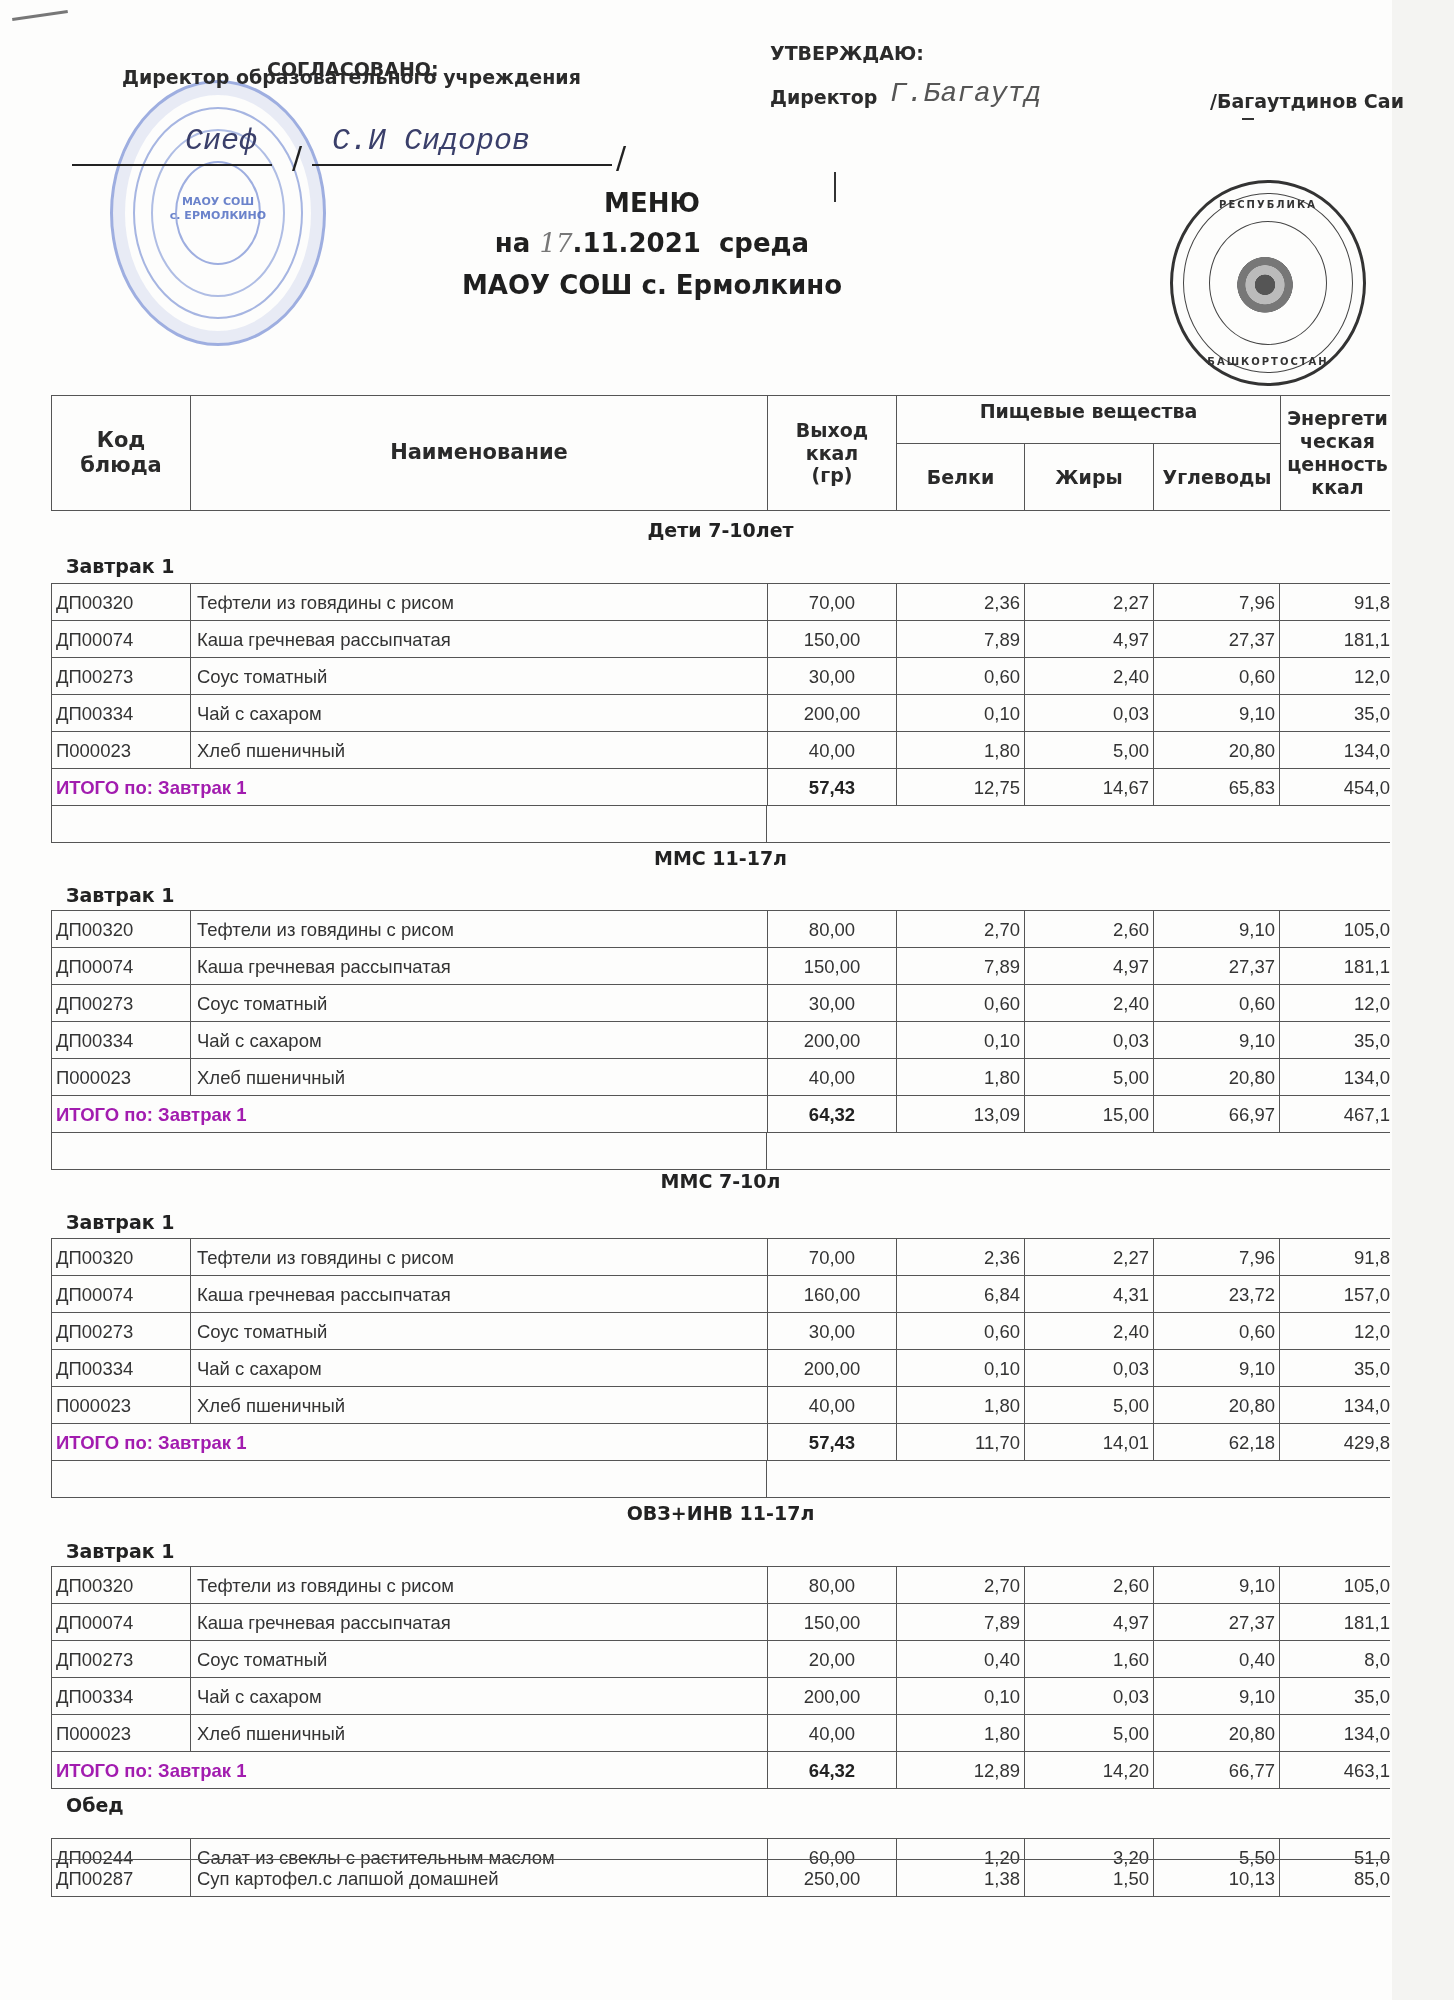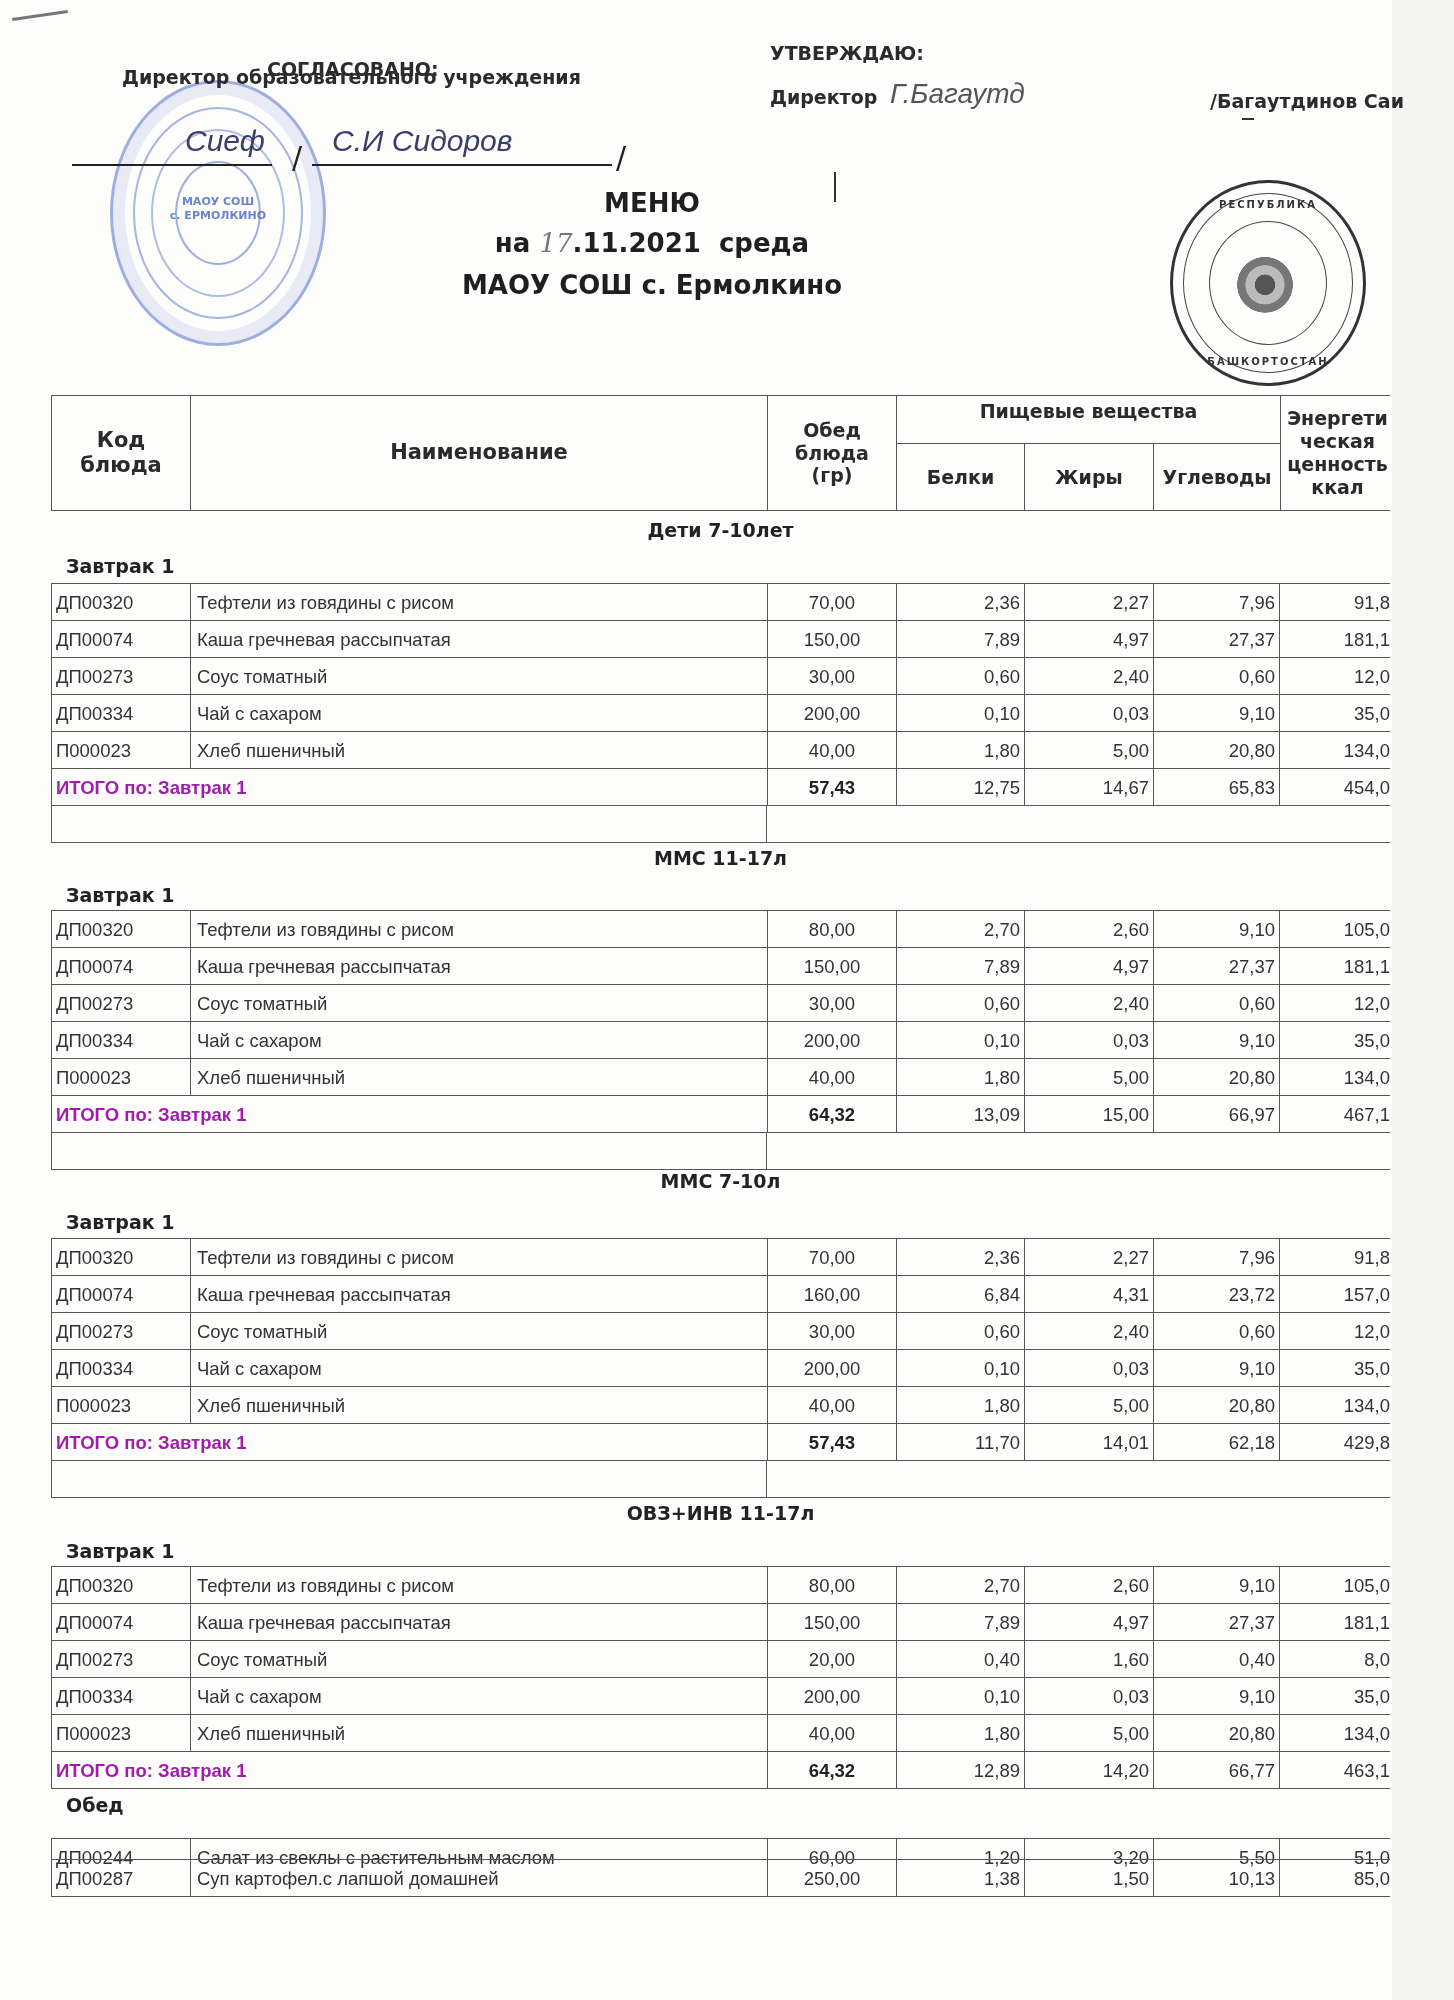--- a/index.html
+++ b/index.html
@@ -4,21 +4,21 @@
 <style>
   html, body { margin:0; padding:0; }
   body { width:1454px; height:2000px; background:#f4f4f2; position:relative; overflow:hidden;
          font-family:"DejaVu Sans", sans-serif; color:#2a2a2a; }
   .page { position:absolute; left:0; top:0; width:1392px; height:2000px; background:#fdfdfc; }
   .abs { position:absolute; white-space:nowrap; }
   .hdr-txt { font-size:19px; font-weight:bold; color:#2b2b2b; }
   .title { font-size:26px; font-weight:bold; text-align:center; color:#1f1f1f; }
   .sig-line { position:absolute; height:0; border-top:2px solid #222; }
   .slash { font-size:30px; color:#222; }
-  .handwriting { font-family:Liberation Sans, sans-serif; font-style:italic; color:#3a3f6a; font-size:30px; }
+  .handwriting { font-family:Liberation Mono, monospace; font-style:italic; color:#3a3f6a; font-size:30px; }
 
   
   .tbl { position:absolute; left:51px; width:1339px; }
   .row { position:absolute; left:0; width:1339px; height:37px; border-top:1.5px solid #555; box-sizing:border-box; }
   .cell { position:absolute; top:0; height:37px; line-height:37px; font-size:18.5px; box-sizing:border-box; overflow:hidden; white-space:nowrap; color:#333;
           font-family:"Liberation Sans", sans-serif; }
   .c-code { left:0; width:139px; padding-left:4px; border-left:1.5px solid #555; }
   .c-name { left:139px; width:577px; padding-left:6px; border-left:1.5px solid #555; }
   .c-out  { left:716px; width:129px; text-align:center; border-left:1.5px solid #555; }
   .c-p    { left:845px; width:128px; text-align:right; padding-right:4px; border-left:1.5px solid #555; }
@@ -95,21 +95,21 @@
 
   <div class="abs title" style="left:452px;width:400px;top:188px;">МЕНЮ</div>
   <div class="abs title" style="left:402px;width:500px;top:228px;">
     <span>на </span><span style="font-family:'DejaVu Serif',serif;font-style:italic;font-weight:normal;color:#777;">17</span><span style="white-space:pre;">.11.2021  среда</span>
   </div>
   <div class="abs title" style="left:402px;width:500px;top:270px;">МАОУ СОШ с. Ермолкино</div>
 
   <div class="thead">
     <div class="th" style="left:0;width:139px;border-left:1.5px solid #555;padding:0 28px;">Код блюда</div>
     <div class="th" style="left:139px;width:577px;border-left:1.5px solid #555;">Наименование</div>
-    <div class="th th-small" style="left:716px;width:129px;border-left:1.5px solid #555;padding:0 26px;">Обед блюда (гр)</div>
+    <div class="th th-small" style="left:716px;width:129px;border-left:1.5px solid #555;padding:0 26px;">Выход ккал (гр)</div>
     <div class="th th-small" style="left:845px;width:384px;height:48px;border-left:1.5px solid #555;border-bottom:1.5px solid #555;align-items:flex-start;padding-top:4px;">Пищевые вещества</div>
     <div class="th th-small" style="left:845px;top:48px;width:128px;height:66px;border-left:1.5px solid #555;">Белки</div>
     <div class="th th-small" style="left:973px;top:48px;width:129px;height:66px;border-left:1.5px solid #555;">Жиры</div>
     <div class="th th-small" style="left:1102px;top:48px;width:127px;height:66px;border-left:1.5px solid #555;">Углеводы</div>
     <div class="th th-small" style="left:1229px;width:110px;border-left:1.5px solid #555;padding:0 2px 0 6px;overflow:hidden;">Энергети ческая ценность ккал</div>
   </div>
 
   <div class="sec-title" style="top:519px;">Дети 7-10лет</div>
   <div class="meal" style="top:555px;">Завтрак 1</div>
   <div class="tbl" style="top:583px;">

